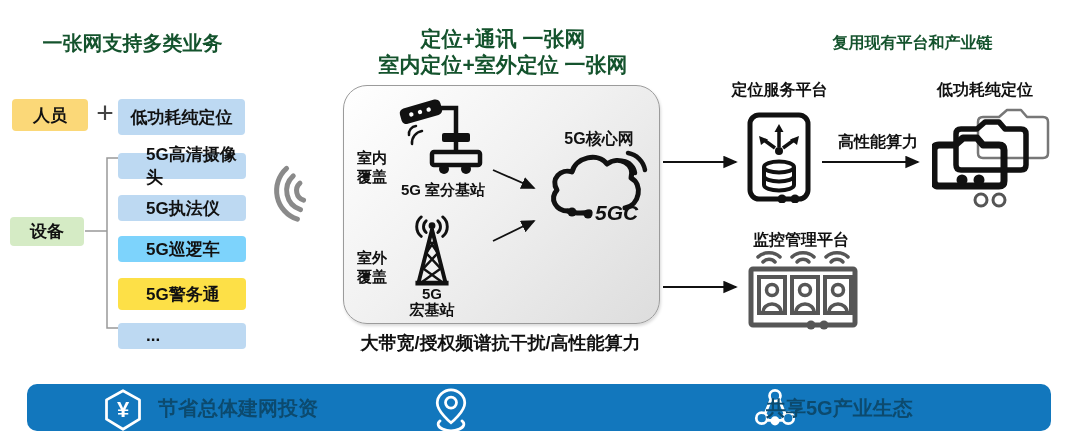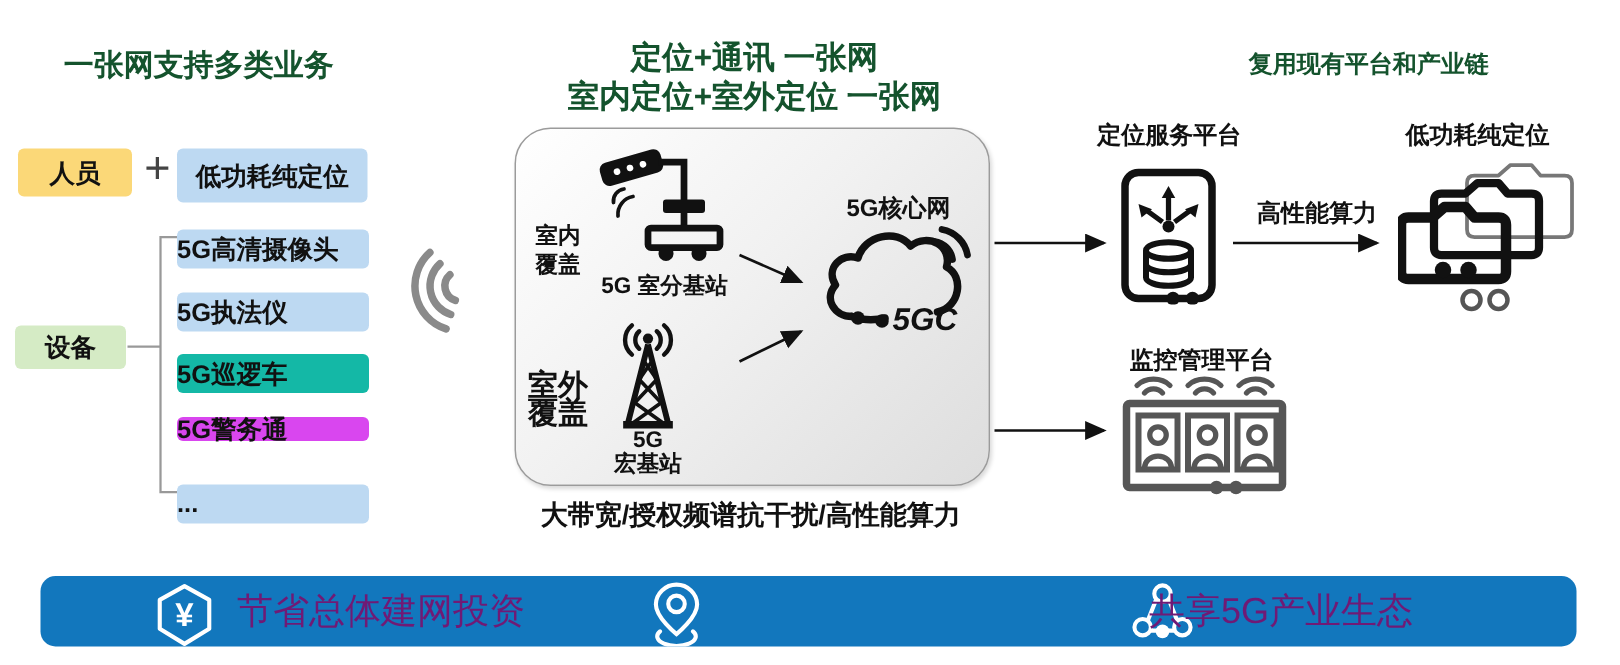--- a/index.html
+++ b/index.html
@@ -2,28 +2,28 @@
 <html><head>
 <meta charset="utf-8">
 <style>
   html,body{margin:0;padding:0;background:#fff;}
   .canvas{position:relative;width:1080px;height:443px;background:#ffffff;
           font-family:"Liberation Sans",sans-serif;overflow:hidden;}
   .abs{position:absolute;}
   .red-title{color:#14532d;font-weight:bold;text-align:center;}
   .box{display:flex;align-items:center;justify-content:center;
        font-weight:bold;color:#111;border-radius:4px;font-size:17px;}
-  .dev-box{justify-content:flex-start;padding-left:0;box-sizing:border-box;}
+  .dev-box{justify-content:flex-start;padding-left:28px;box-sizing:border-box;}
   .lbl{font-weight:bold;color:#111;}
   .ctr{text-align:center;}
   .main-box{background:linear-gradient(135deg,#ffffff 0%,#f1f1f1 45%,#dddddd 100%);
             border:1px solid #9b9b9b;border-radius:24px;
             box-shadow:1px 2px 3px rgba(0,0,0,0.15);}
   .footer-bar{background:#1277bd;border-radius:10px;}
-  .footer-label{color:#701a75;font-weight:normal;font-size:24px;line-height:40px;white-space:nowrap;}
+  .footer-label{color:#0c4a6e;font-weight:bold;font-size:20px;line-height:40px;white-space:nowrap;}
   svg{display:block;}
 </style>
 </head>
 <body>
 
 <div class="canvas">
 
   <div class="abs red-title" style="left:15px;top:30px;width:235px;font-size:20px;">一张网支持多类业务</div>
 
   <div class="abs red-title" style="left:342px;top:26px;width:322px;font-size:21px;line-height:26px;">
@@ -36,22 +36,22 @@
   <div class="abs box" style="left:12px;top:99px;width:76px;height:32px;background:#fbd878;">人员</div>
 
   <div class="abs" style="left:92px;top:96px;width:26px;font-size:30px;font-weight:400;color:#444;text-align:center;">+</div>
 
   <div class="abs box" style="left:118px;top:99px;width:127px;height:36px;background:#bdd9f2;">低功耗纯定位</div>
 
   <div class="abs box" style="left:10px;top:217px;width:74px;height:29px;background:#d5ebc5;">设备</div>
 
   <div class="abs box dev-box" style="left:118px;top:153px;width:128px;height:26px;background:#bdd9f2;">5G高清摄像头</div>
   <div class="abs box dev-box" style="left:118px;top:195px;width:128px;height:26px;background:#bdd9f2;">5G执法仪</div>
-  <div class="abs box dev-box" style="left:118px;top:236px;width:128px;height:26px;background:#14b8a6;">5G巡逻车</div>
-  <div class="abs box dev-box" style="left:118px;top:278px;width:128px;height:16px;background:#d946ef;">5G警务通</div>
+  <div class="abs box dev-box" style="left:118px;top:236px;width:128px;height:26px;background:#7dd3fc;">5G巡逻车</div>
+  <div class="abs box dev-box" style="left:118px;top:278px;width:128px;height:32px;background:#fde047;">5G警务通</div>
   <div class="abs box dev-box" style="left:118px;top:323px;width:128px;height:26px;background:#bdd9f2;">...</div>
 
   <svg class="abs" style="left:270px;top:163px;" width="42" height="62" viewBox="0 0 42 62">
     <g transform="rotate(-12 21 31)" stroke="#8a8a8a" stroke-width="5" fill="none" stroke-linecap="round">
       <path d="M22,5 A30,30 0 0 0 22,57"></path>
       <path d="M27,13.7 A20,20 0 0 0 27,48.3"></path>
       <path d="M32,22.3 A10,10 0 0 0 32,39.7"></path>
     </g>
   </svg>
 
@@ -85,21 +85,21 @@
   <svg class="abs" style="left:546px;top:149px;" width="102" height="78" viewBox="0 0 102 78">
     <path d="M22,62 C10,62 3,50 11,41 C4,30 15,19 26,23 C30,8 52,3 61,15 C73,6 89,15 85,29 C97,35 94,56 79,59" stroke="#111" stroke-width="5" fill="none" stroke-linecap="round" stroke-linejoin="round"></path>
     <path d="M44,63 C36,65 26,64 22,62" stroke="#111" stroke-width="5" fill="none" stroke-linecap="round"></path>
     <path d="M77,12 a14,14 0 0 1 12,12" stroke="#111" stroke-width="4.5" fill="none" stroke-linecap="round"></path>
     <path d="M82,4 a21,21 0 0 1 17,17" stroke="#111" stroke-width="4.5" fill="none" stroke-linecap="round"></path>
     <circle cx="26" cy="63" r="4.5" fill="#111"></circle>
     <circle cx="42" cy="65" r="4.5" fill="#111"></circle>
     <text x="49" y="71" font-size="21" font-style="italic" font-weight="bold" fill="#111">5GC</text>
   </svg>
 
-  <div class="abs lbl ctr" style="left:352px;top:248px;width:40px;font-size:20px;line-height:19px;">
+  <div class="abs lbl ctr" style="left:352px;top:248px;width:40px;font-size:15px;line-height:19px;">
     <div>室外</div>
     <div>覆盖</div>
   </div>
 
   <svg class="abs" style="left:402px;top:214px;" width="60" height="76" viewBox="0 0 60 78">
     <circle cx="30" cy="12" r="3.5" fill="#111"></circle>
     <g stroke="#111" stroke-width="3" fill="none" stroke-linecap="round">
       <path d="M24,7 A8,8 0 0 0 24,19"></path>
       <path d="M19,3 A13,13 0 0 0 19,23"></path>
       <path d="M36,7 A8,8 0 0 1 36,19"></path>

